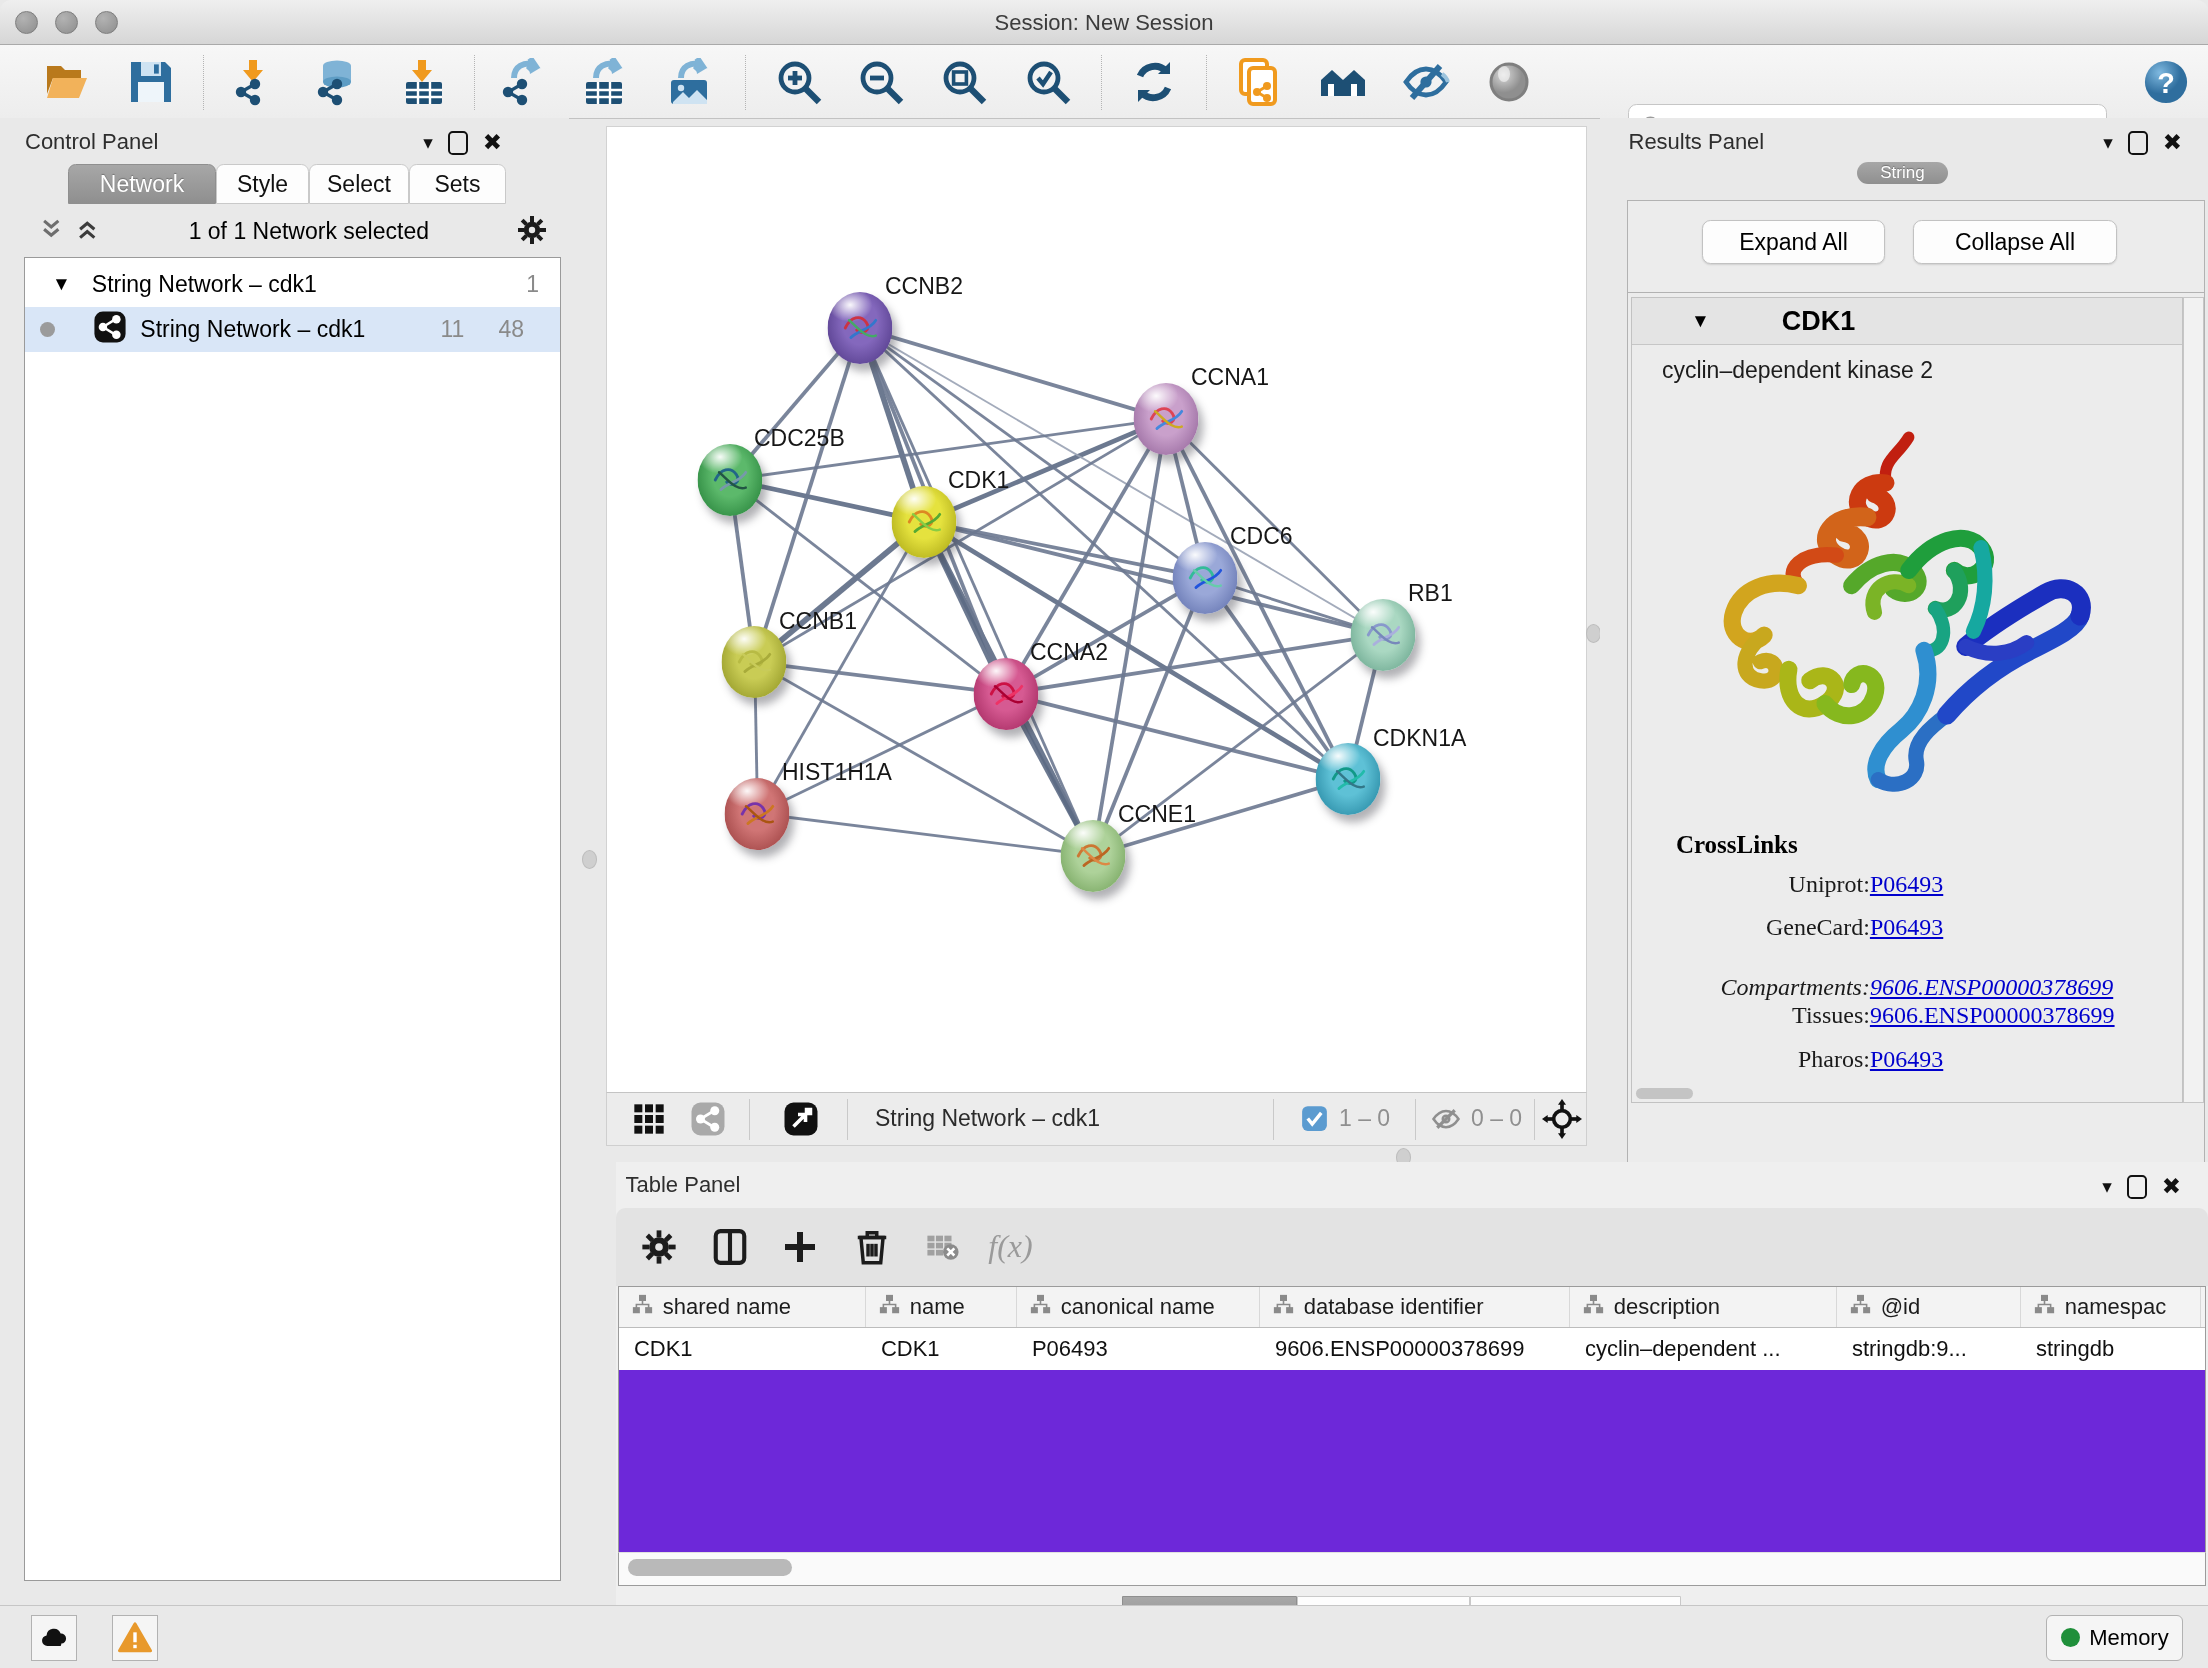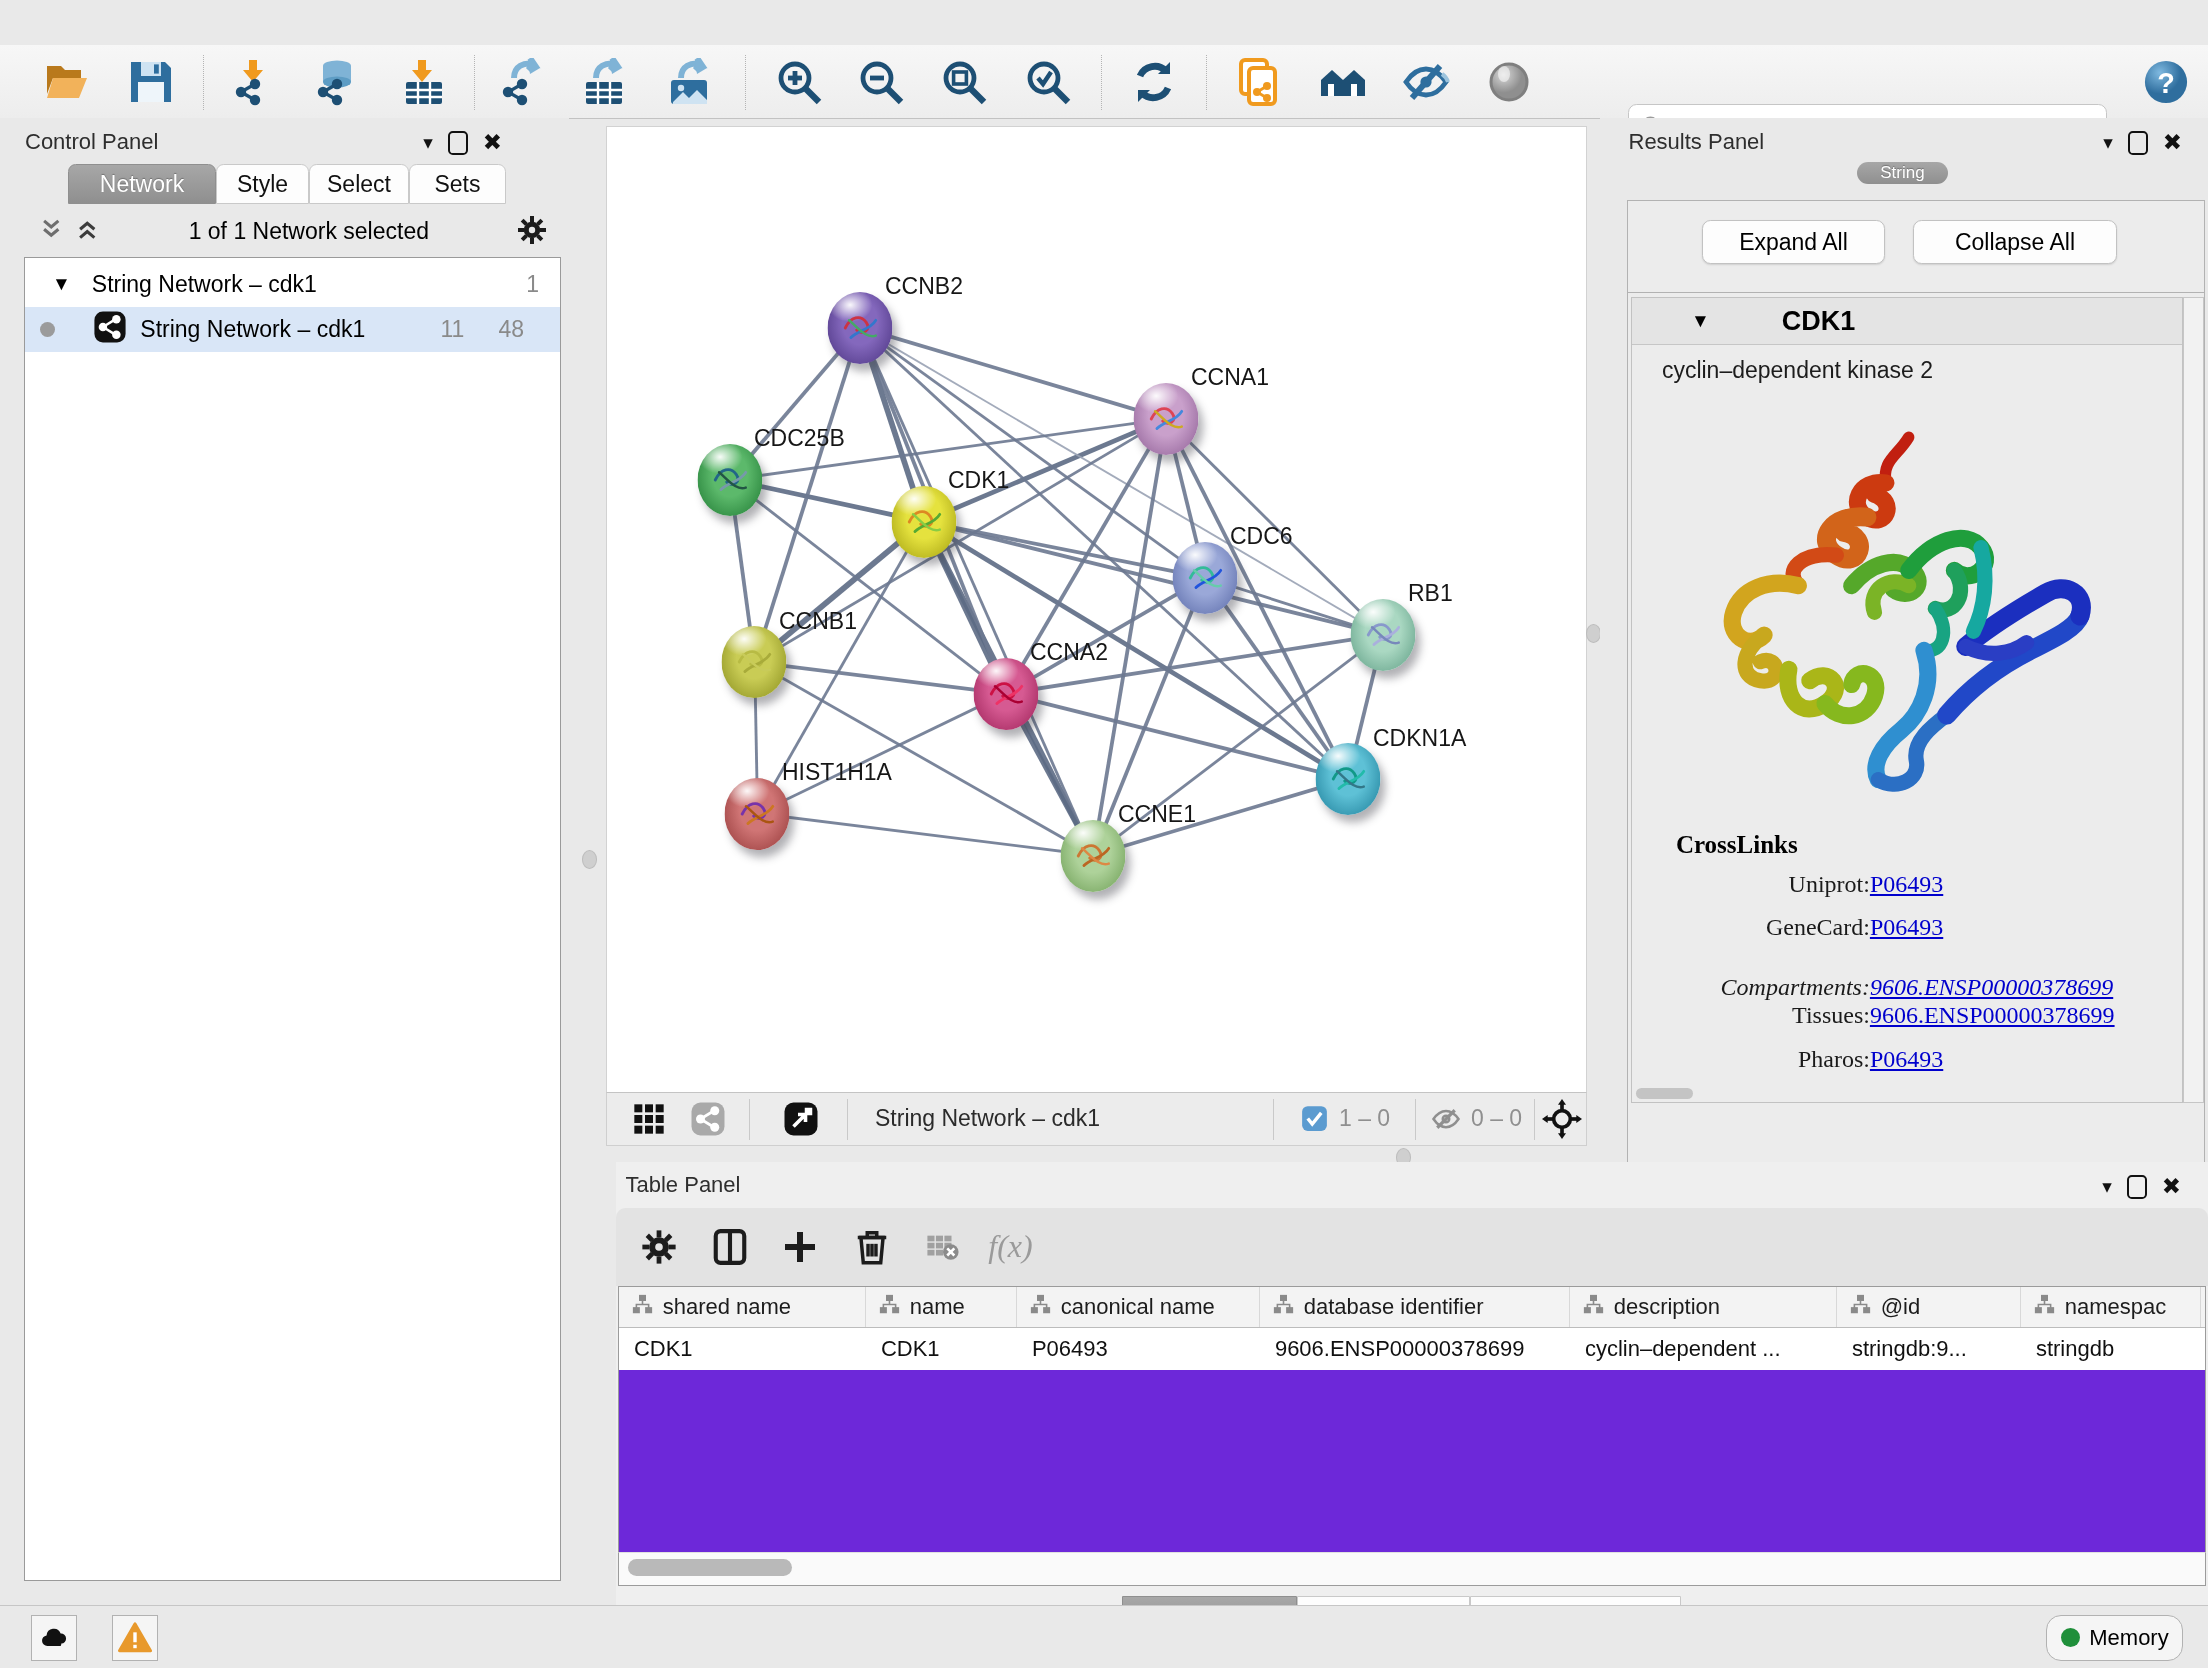--- a/index.html
+++ b/index.html
@@ -73,28 +73,34 @@
   .th{display:flex;align-items:center;gap:9.5px;font-size:22px;color:#1c1c1c;border-right:1px solid #d8d8d8;overflow:hidden;padding-left:13.3px;box-sizing:border-box;flex:none;}
   .tbl-row{display:flex;height:42px;background:#fff;}
   .td{display:flex;align-items:center;font-size:22px;color:#111;padding-left:15px;box-sizing:border-box;flex:none;overflow:hidden;white-space:nowrap;}
   .tbl-hscroll{position:absolute;left:1.9px;top:390px;width:1586px;height:32px;background:#fafafa;border:1.9px solid #9b9b9b;border-top:1px solid #e0e0e0;}
   .tbl-hthumb{position:absolute;left:9.5px;top:5.7px;width:164px;height:17px;border-radius:8.6px;background:#b9b9b9;}
   .tp-tabs{position:absolute;left:506px;top:434px;display:flex;}
   .tp-tabs .tab{border-radius:0 0 8.6px 8.6px;height:42px;}
   
   #status-bar{position:absolute;left:0;top:1605px;width:100%;height:63px;background:#e9e9e9;border-top:1px solid #c6c6c6;}
   .sb-btn{position:absolute;top:8.6px;height:44px;background:#f5f5f5;border:1.9px solid #b2b2b2;display:flex;align-items:center;justify-content:center;}
-  #memory-btn{border-radius:15px;font-size:22px;gap:9.5px;padding:0 13.3px;}
+  #memory-btn{border-radius:6px;font-size:22px;gap:9.5px;padding:0 13.3px;}
   .green-dot{width:19px;height:19px;border-radius:50%;background:#1f8f3a;}
 </style>
 </head>
 <body>
 
 <div id="app">
 
+  <div class="titlebar">
+    <div class="tl" style="left:15px"></div>
+    <div class="tl" style="left:55px"></div>
+    <div class="tl" style="left:95px"></div>
+    <div class="win-title">Session: New Session</div>
+  </div>
 
   <div class="toolbar">
     <div id="tb-icons">
         <div class="tb-ic" style="left: 42px;">
           <svg width="48" height="48" viewBox="0 0 24 24">
             <path d="M2 4h7l2 2h8v4H5L2 18z" fill="#b9791c"></path>
             <path d="M5 10h17l-4 10H2z" fill="#f2b25a"></path>
           </svg>
         </div>
         <div class="tb-ic" style="left: 126px;">

